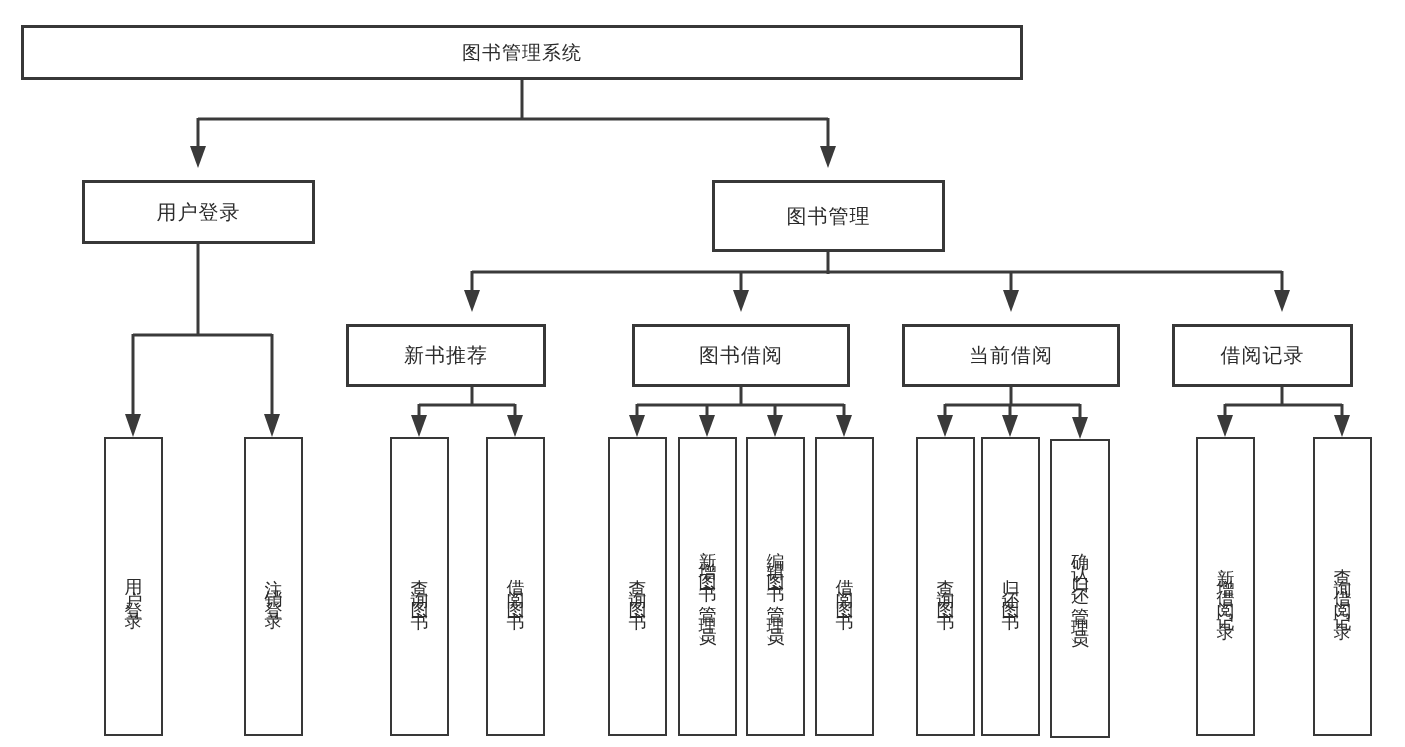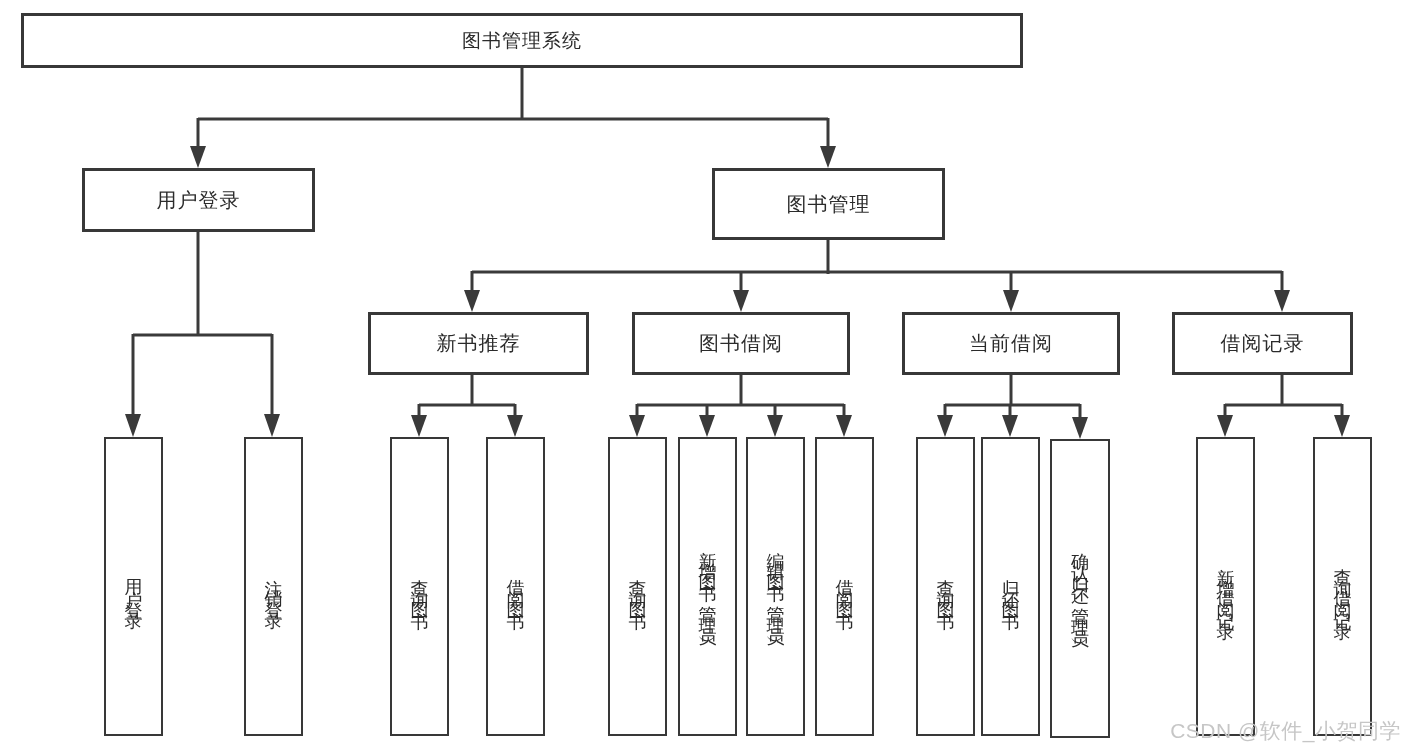--- a/index.html
+++ b/index.html
@@ -13,21 +13,21 @@
   #stage{
     position:relative;width:1405px;height:747px;background:var(--bg-color);
     font-family:"Liberation Sans",sans-serif;overflow:hidden;
   }
   #wires{position:absolute;left:0;top:0;z-index:1;}
   .node{
     position:absolute;background:#fff;color:var(--text-color);
     display:flex;align-items:center;justify-content:center;
     box-sizing:border-box;z-index:2;text-align:center;
   }
-  .h-node{border:3px solid var(--border-color);font-size:20px;letter-spacing:1px;}
+  .h-node{border:3px solid var(--border-color);font-size:20px;letter-spacing:1px;margin-top:12px;}
   .root-node{font-size:19px;}
   .v-node{
     border:2px solid var(--border-color);font-size:18px;
     width:59px;height:299px;top:437px;
   }
   .v-node span{
     writing-mode:vertical-rl;text-orientation:mixed;
     letter-spacing:11px;line-height:1;display:block;
   }
   #watermark{
@@ -103,21 +103,21 @@
     <polygon points="1217,415 1233,415 1225,437"></polygon>
     <line x1="1342" y1="404" x2="1342" y2="421"></line>
     <polygon points="1334,415 1350,415 1342,437"></polygon>
   </svg>
 
   <div class="node h-node root-node" style="left:21px;top:13px;width:1002px;height:55px;">图书管理系统</div>
 
   <div class="node h-node" style="left:82px;top:168px;width:233px;height:64px;">用户登录</div>
   <div class="node h-node" style="left:712px;top:168px;width:233px;height:72px;">图书管理</div>
 
-  <div class="node h-node" style="left:368px;top:312px;width:221px;height:63px;">新书推荐</div>
+  <div class="node h-node" style="left:346px;top:312px;width:200px;height:63px;">新书推荐</div>
   <div class="node h-node" style="left:632px;top:312px;width:218px;height:63px;">图书借阅</div>
   <div class="node h-node" style="left:902px;top:312px;width:218px;height:63px;">当前借阅</div>
   <div class="node h-node" style="left:1172px;top:312px;width:181px;height:63px;">借阅记录</div>
 
   <div class="node v-node" style="left:104px;">
     <span>用户登录</span>
     </div>
   <div class="node v-node" style="left:244px;">
     <span>注销登录</span>
     </div>
@@ -152,14 +152,13 @@
     <span>确认归还（管理员）</span>
     </div>
 
   <div class="node v-node" style="left:1196px;">
     <span>新增借阅记录</span>
     </div>
   <div class="node v-node" style="left:1313px;">
     <span>查询借阅记录</span>
     </div>
 
-  <div id="watermark">CSDN @软件_小贺同学</div>
 </div>
 
 </body></html>

